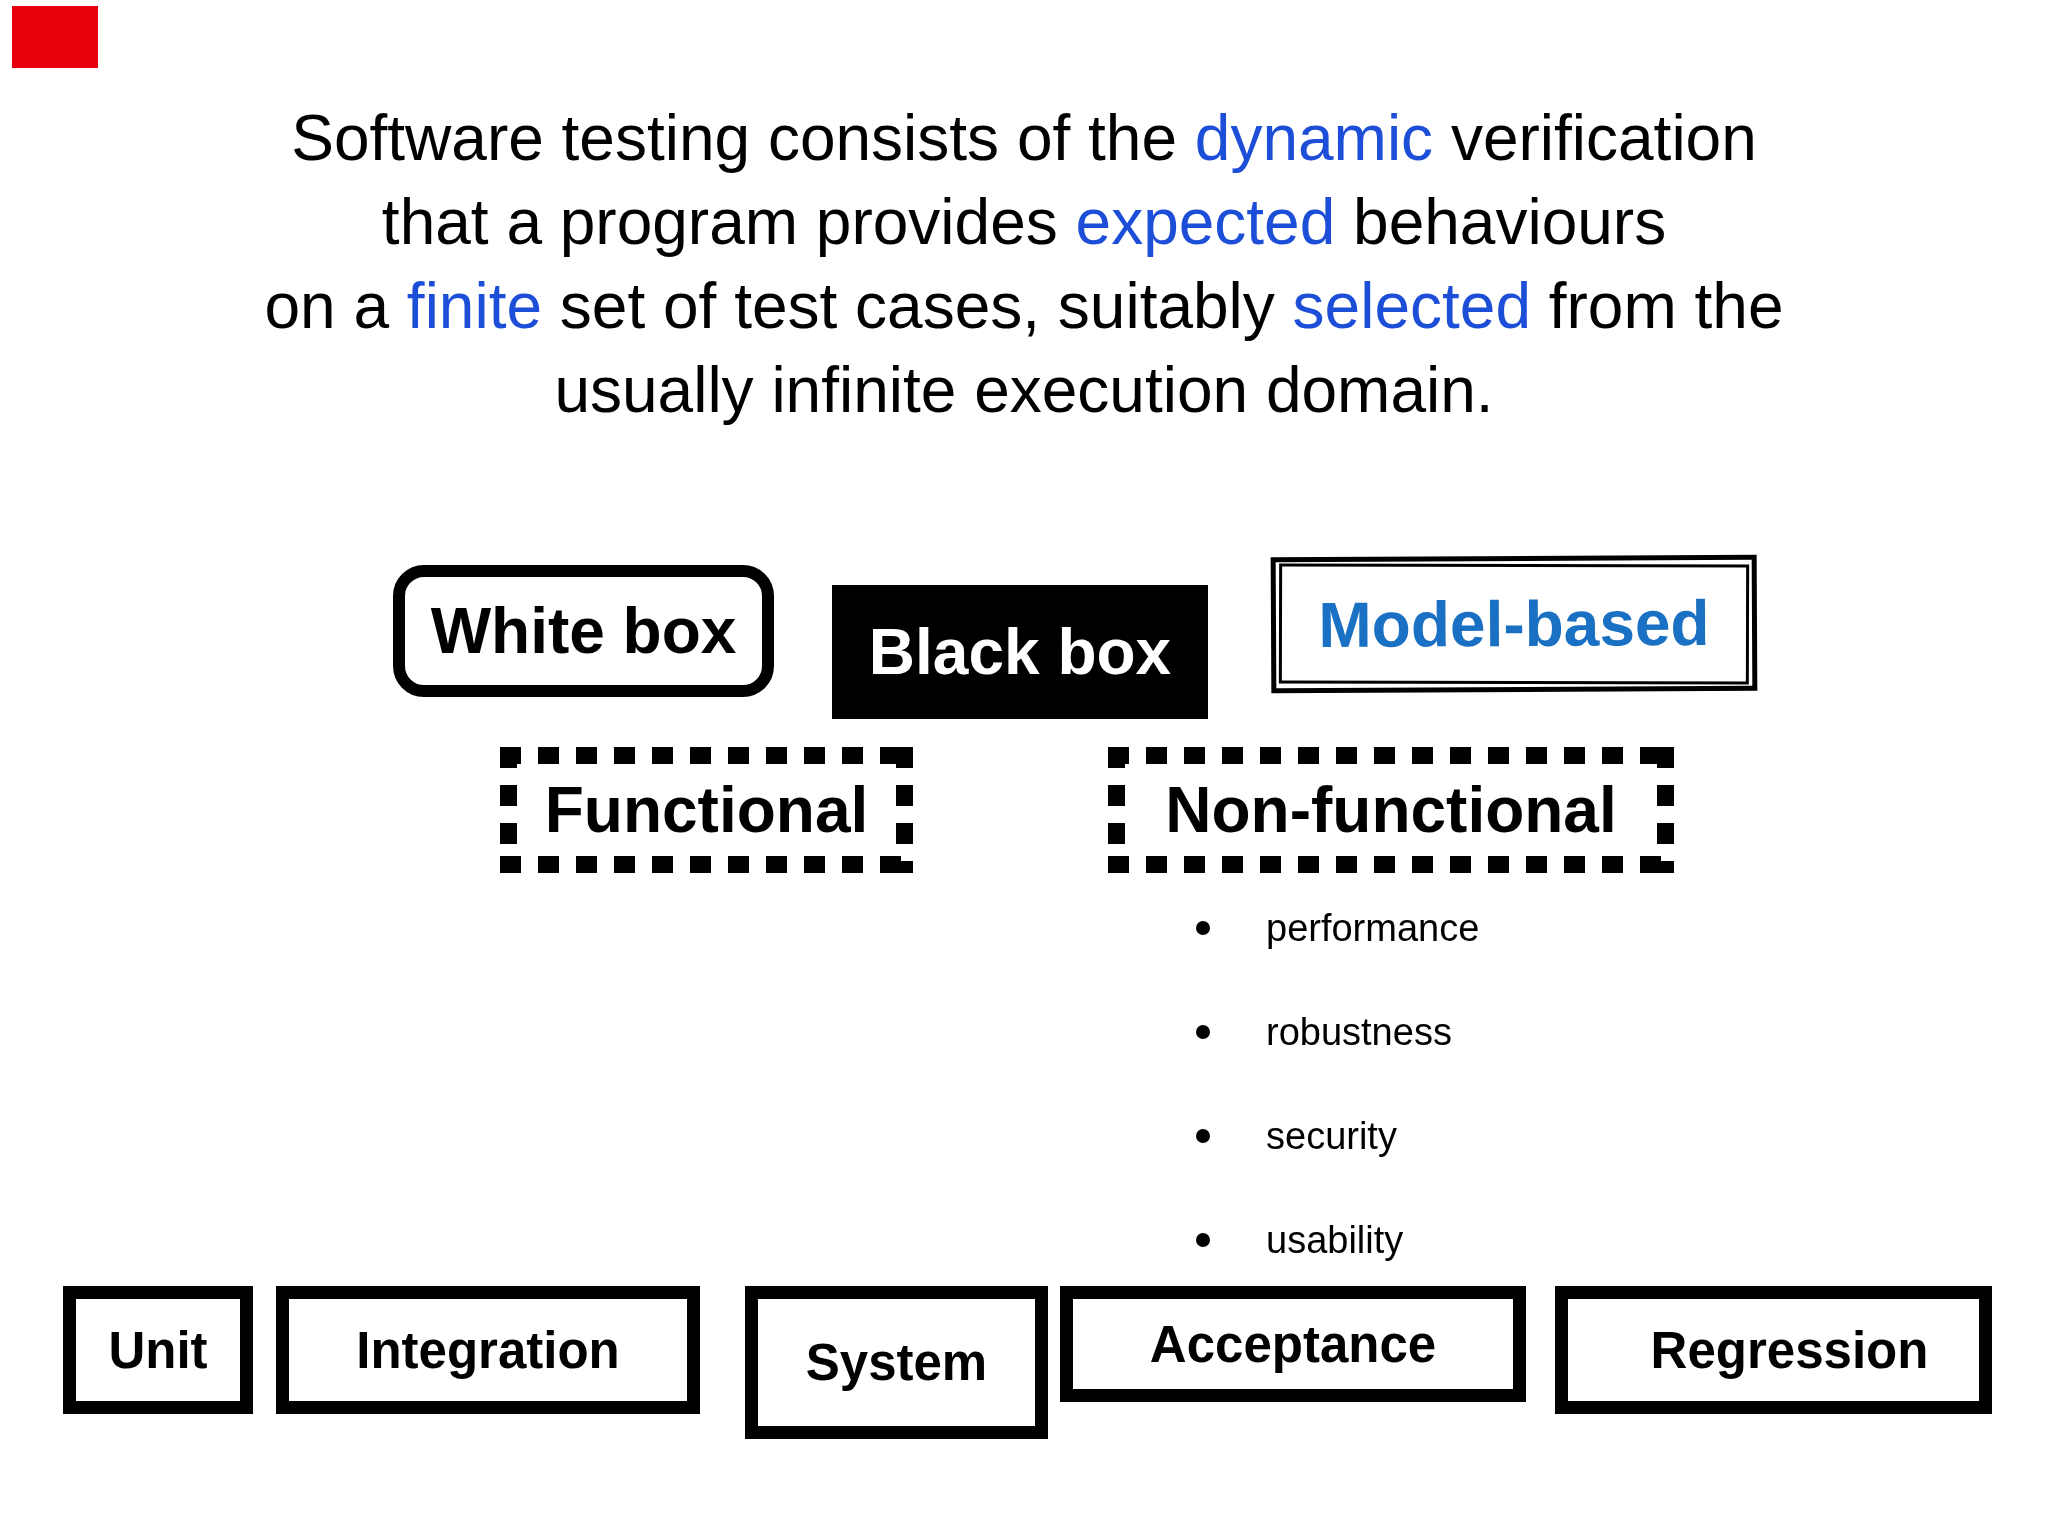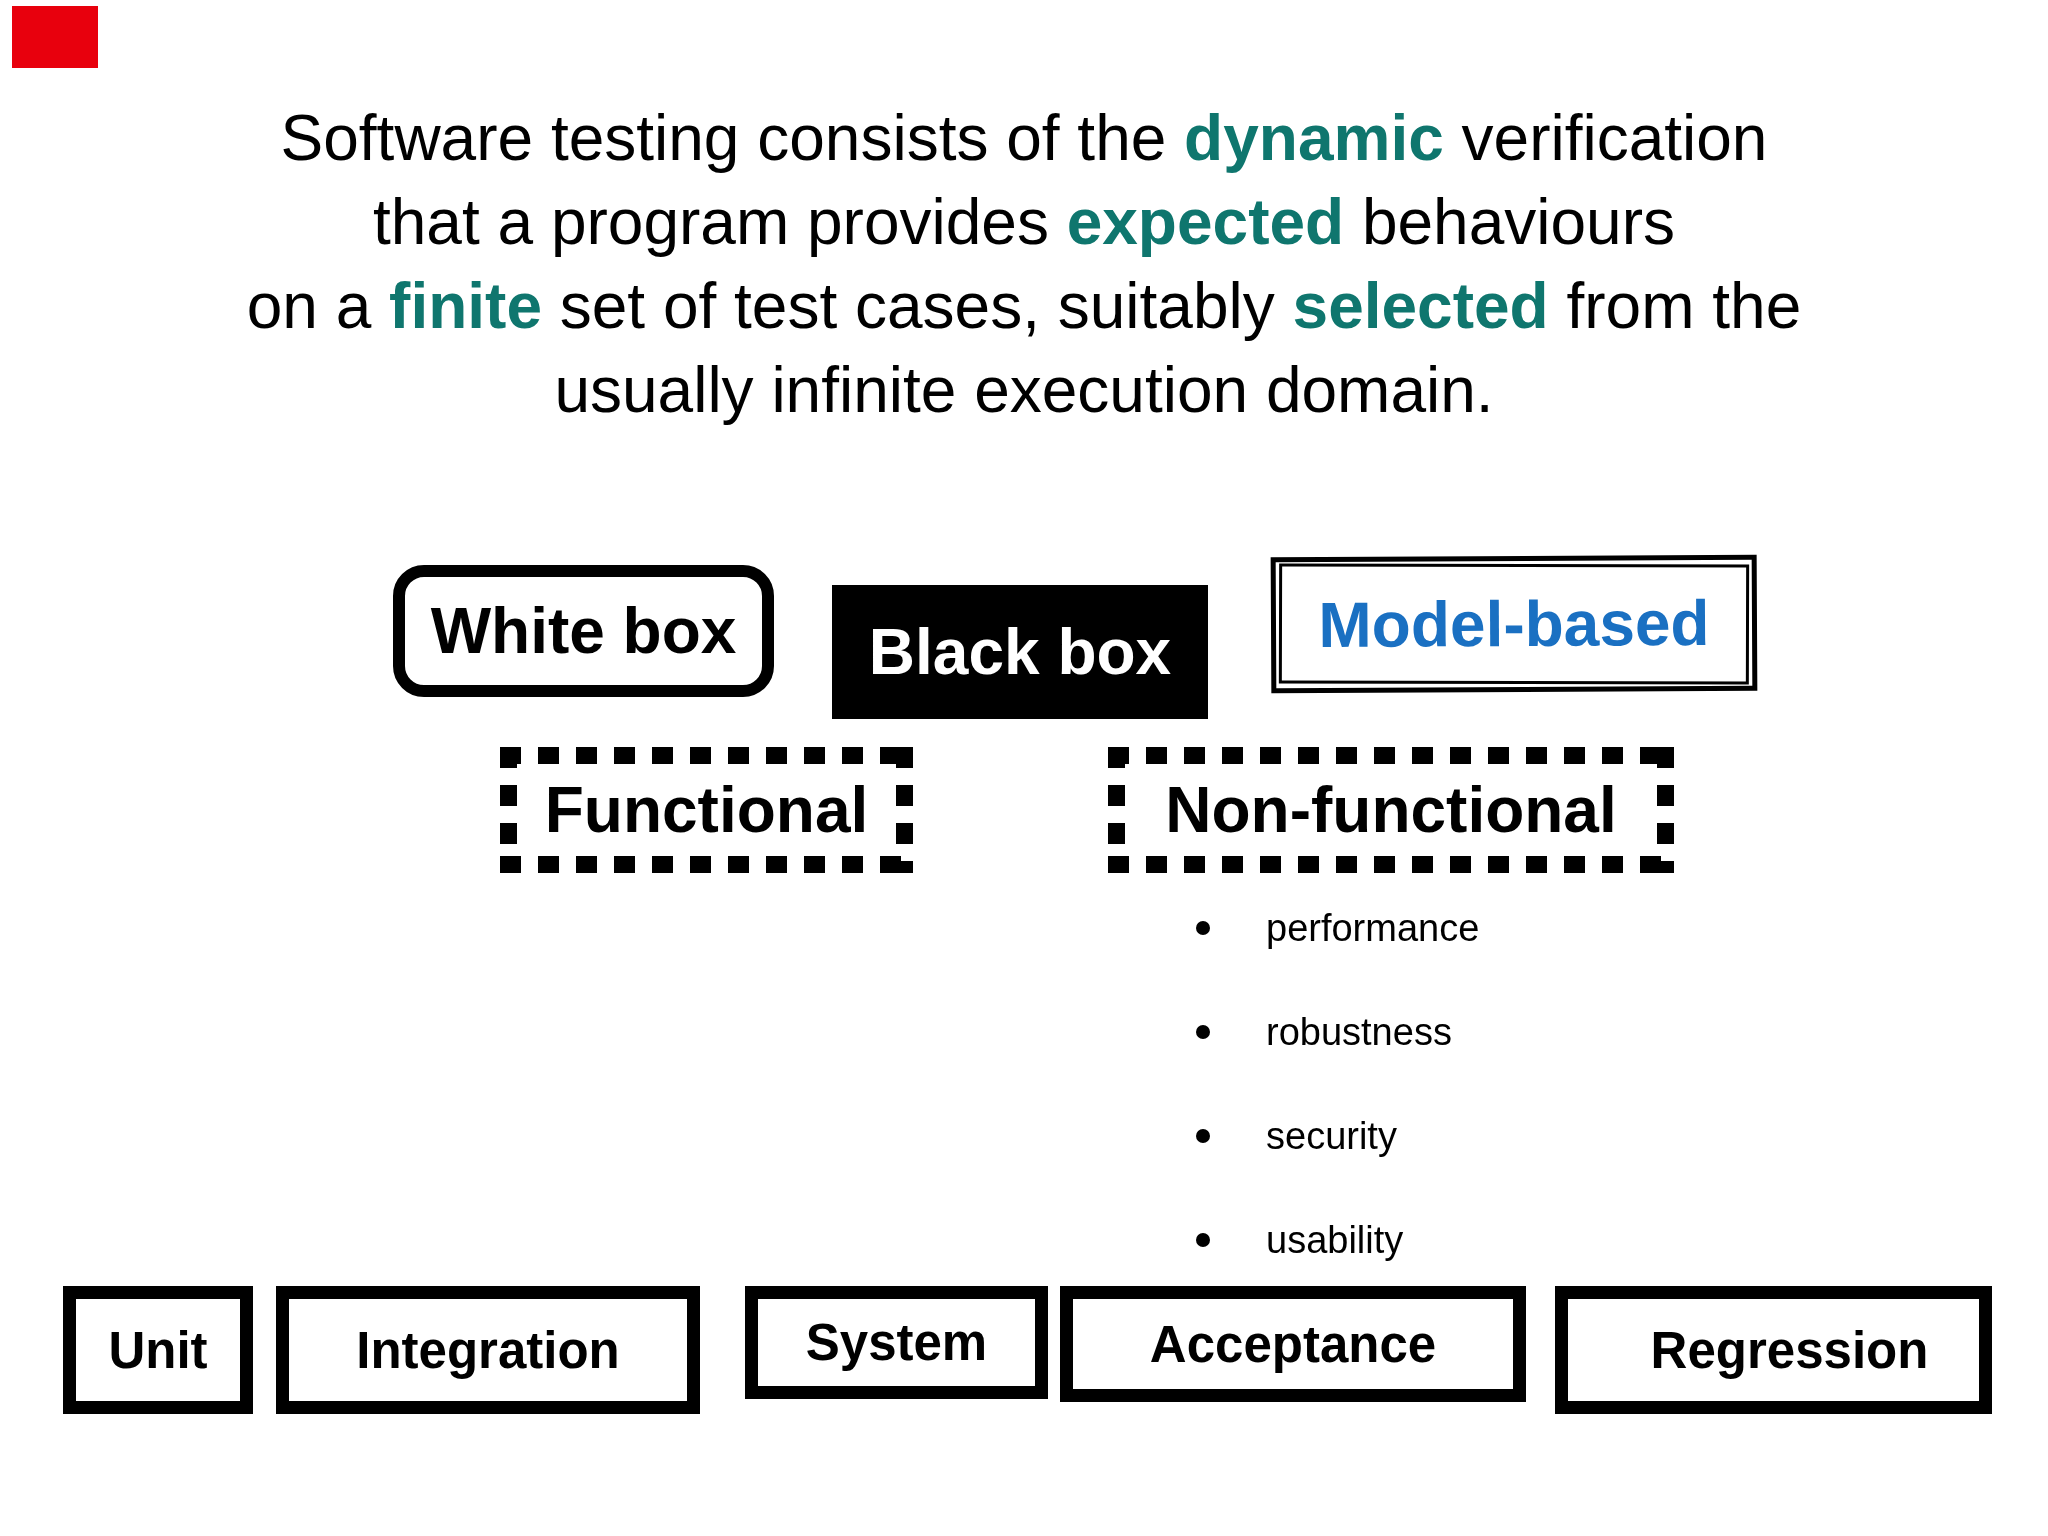--- a/index.html
+++ b/index.html
@@ -11,21 +11,21 @@
   }
   .red-marker {
     position:absolute; left:12px; top:6px; width:86px; height:62px;
     background:#e8000d;
   }
   
   .quote {
     position:absolute; left:0; top:96px; width:2048px;
     text-align:center; font-size:64px; line-height:84px; color:#000;
   }
-  .quote .accent { color:#0f766e; font-weight:bold; }
+  .quote .accent { color:#1d4ed8; font-weight:normal; }
   
   .box {
     position:absolute; display:flex; align-items:center; justify-content:center;
     font-weight:bold; font-size:64px; white-space:nowrap;
     box-sizing:border-box; background:#fff;
   }
   .solid { border:12px solid #000; }
   .white-box  { left:393px;  top:565px; width:381px; height:132px;border-radius:31px; }
   .black-box  { left:832px;  top:585px; width:376px; height:134px;
                 background:#000; color:#fff; }
@@ -57,21 +57,21 @@
   }
   .nf-list li { display:flex; align-items:center; height:104px; }
   .nf-dot {
     width:14px; height:14px; border-radius:50%; background:#000;
     margin-right:56px; flex:0 0 auto;
   }
   
   .level { font-size:51px; border-width:13px; }
   .lv-unit        { left:63px;   top:1286px; width:190px; height:128px; }
   .lv-integration { left:276px;  top:1286px; width:424px; height:128px; }
-  .lv-system      { left:745px;  top:1286px; width:303px; height:113px; }
+  .lv-system      { left:745px;  top:1286px; width:303px; height:153px; }
   .lv-acceptance  { left:1060px; top:1286px; width:466px; height:116px; }
   .lv-regression  { left:1555px; top:1286px; width:437px; height:128px;padding-left:32px; }
 </style>
 </head>
 <body>
 
 <div class="slide">
 
   <div class="red-marker"></div>
 

